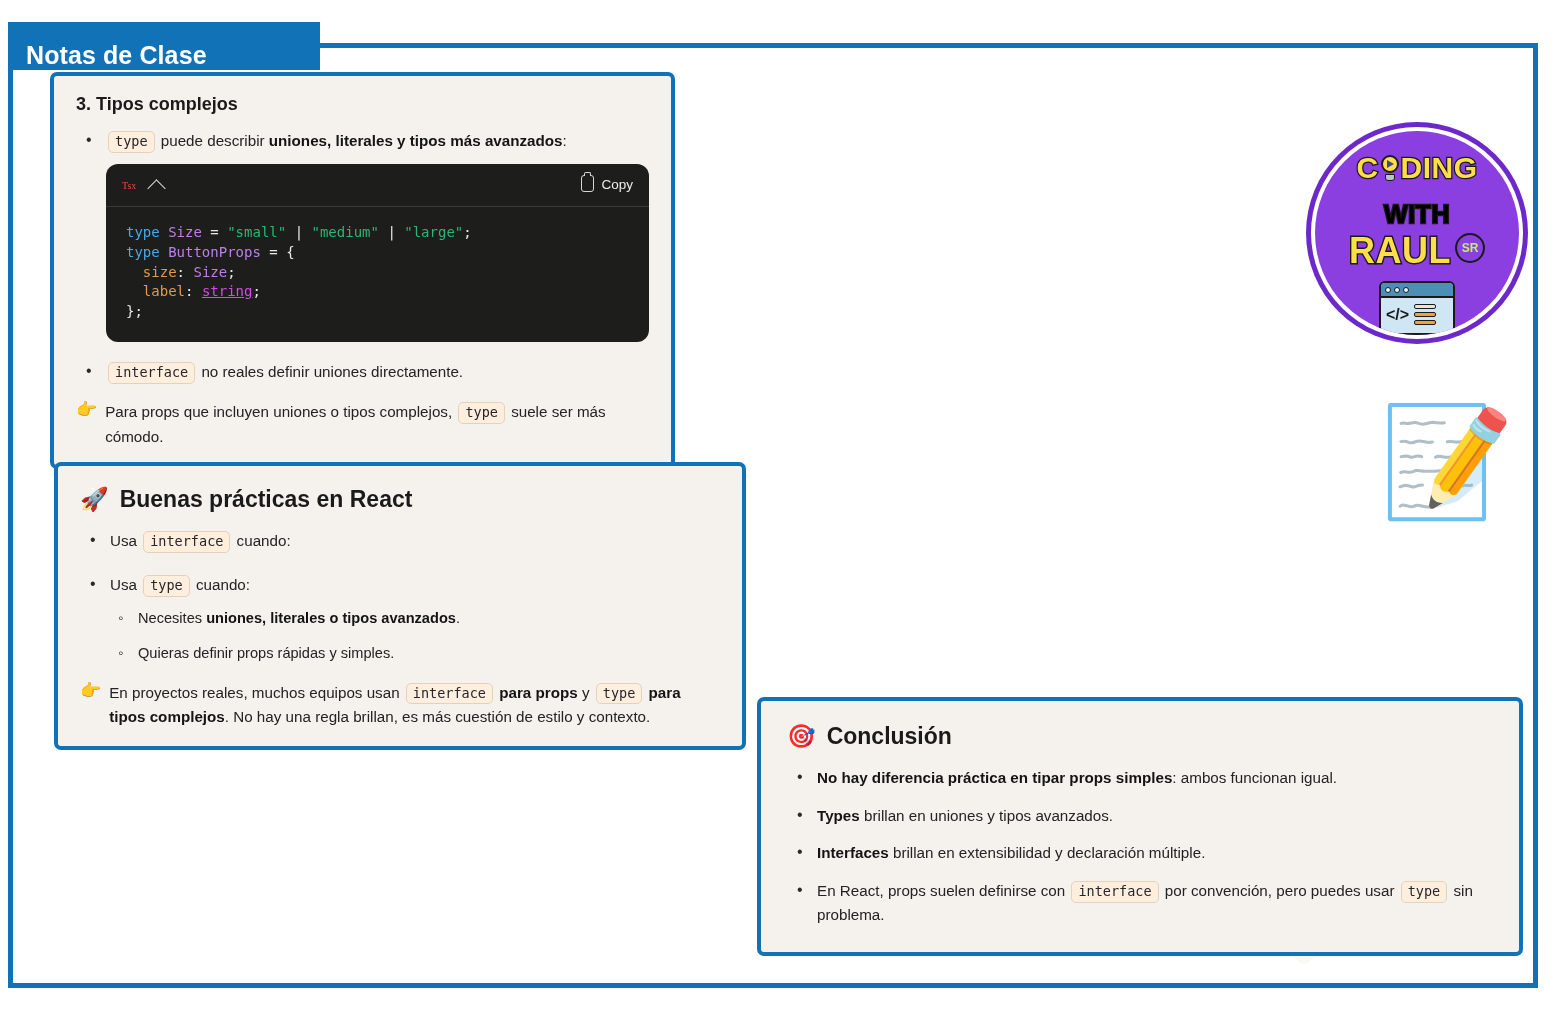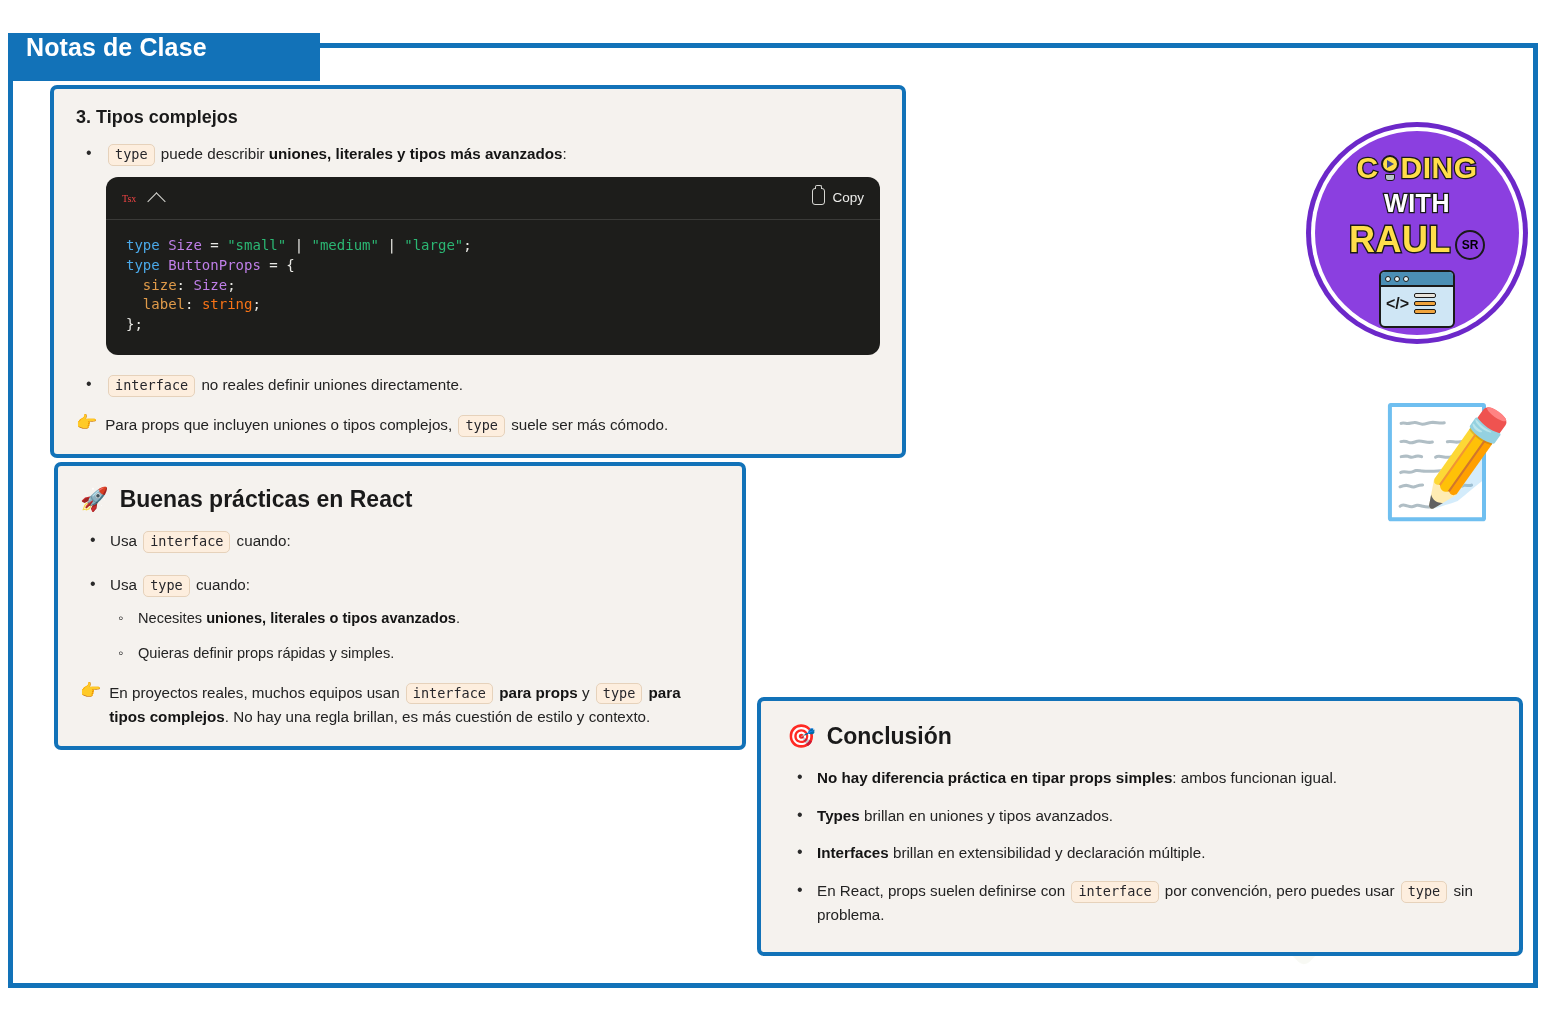--- a/index.html
+++ b/index.html
@@ -27,26 +27,26 @@
     box-sizing: border-box;
     border: 5px solid #1272b8;
     border-top-width: 5px;
     background: #ffffff;
   }
 
   
   #title-tab {
     position: absolute;
     left: 8px;
-    top: 33px;
+    top: 22px;
     width: 312px;
     height: 48px;
     background: #1272b8;
     display: flex;
-    align-items: flex-start;
+    align-items: flex-end;
     z-index: 5;
   }
   #title-tab .title-text {
     color: #ffffff;
     font-size: 25px;
     font-weight: bold;
     letter-spacing: 0.1px;
     padding-left: 18px;
     white-space: nowrap;
   }
@@ -93,21 +93,21 @@
   .note-card {
     position: absolute;
     box-sizing: border-box;
     border: 4px solid #1272b8;
     border-radius: 7px;
     background: #f5f2ee;
     z-index: 3;
   }
   .card-inner { padding: 18px 22px 16px 22px; }
 
-  #card-tipos     { left: 50px;  top: 85px;  width: 856px; }
+  #card-tipos     { left: 50px;  top: 72px;  width: 625px; }
   #card-practicas { left: 54px;  top: 462px; width: 692px; }
   #card-conclusion{ left: 757px; top: 697px; width: 766px; }
 
   .card-title {
     font-size: 18px;
     font-weight: bold;
     color: #1a1a1a;
     margin: 0 0 14px 0;
   }
   .card-title-lg {
@@ -267,21 +267,21 @@
     color: #e6e6e2;
     white-space: pre;
     overflow: hidden;
   }
   .tok-kw   { color: #4aa8e8; }
   .tok-type { color: #bf7fe8; }
   .tok-str  { color: #2bb673; }
   .tok-prop { color: #e09b4a; }
   .tok-punc { color: #e8e8e4; }
   .tok-op   { color: #e8e8e4; }
-  .tok-builtin { color: #f97316; }
+  .tok-builtin { color: #d946ef; text-decoration: underline; }
 
   
   #brand-logo {
     position: absolute;
     left: 1315px;
     top: 131px;
     width: 204px;
     height: 204px;
     border-radius: 50%;
     background: #8b3fe0;
@@ -337,23 +337,23 @@
     left: 5px; bottom: 0;
     width: 10px; height: 7px;
     background: #b9c3cc;
     border: 1.8px solid #1a1a1a;
     box-sizing: border-box;
     border-radius: 0 0 3px 3px;
   }
   .logo-line2 {
     font-size: 25px;
     font-weight: bold;
-    color: #ffffff;
-    line-height: 1;
-    margin-top: 8px;
+    color: #000000;
+    line-height: 1;
+    margin-top: 19px;
     -webkit-text-stroke: 2.5px #1a1a1a;
     paint-order: stroke fill;
     letter-spacing: 0.5px;
   }
   .logo-line3 {
     display: flex;
     gap: 4px;
     margin-top: 6px;
   }
   .logo-line3 .raul {
@@ -369,23 +369,23 @@
     width: 30px; height: 30px;
     border-radius: 50%;
     background: #8b3fe0;
     border: 2.2px solid #1a1a1a;
     box-sizing: border-box;
     display: flex;
     align-items: center;
     justify-content: center;
     font-size: 12px;
     font-weight: bold;
-    color: #000000;
-    position: relative;
-    top: 8px;
+    color: #bef264;
+    position: relative;
+    top: 0;
   }
   .logo-window {
     width: 76px;
     height: 58px;
     margin-top: 12px;
     border: 2.5px solid #1a1a1a;
     border-radius: 6px;
     background: #cfe6f5;
     box-sizing: border-box;
     overflow: hidden;

